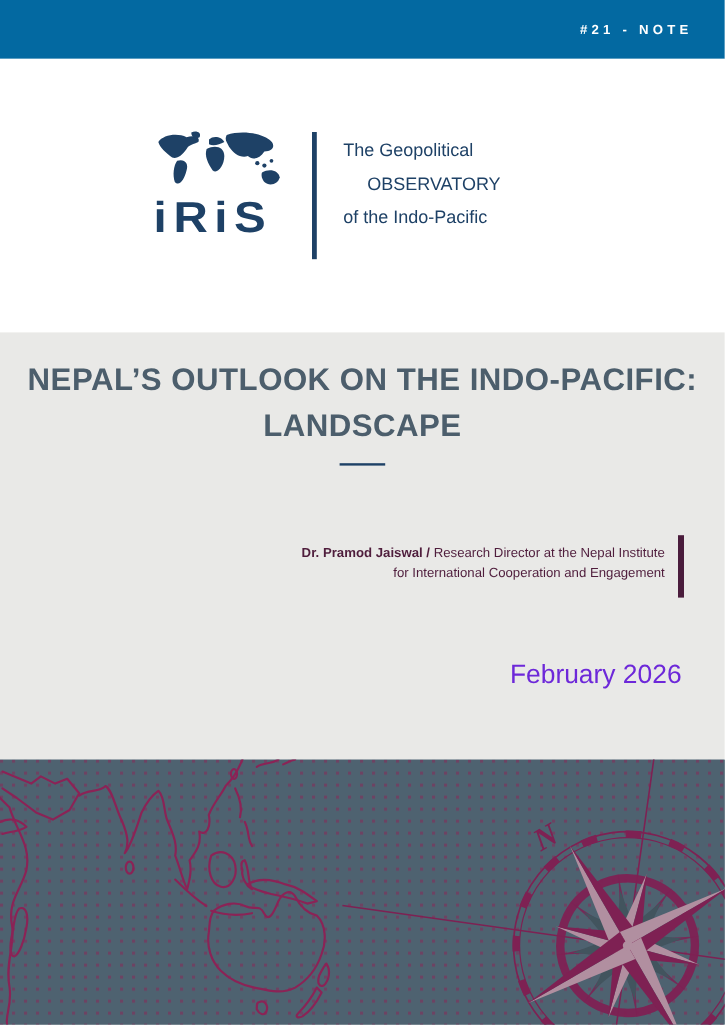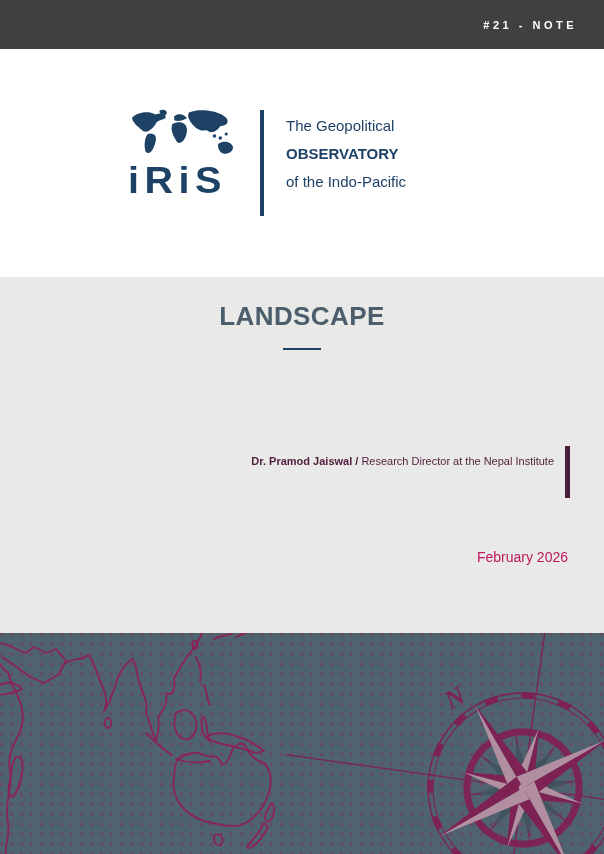--- a/index.html
+++ b/index.html
@@ -2,54 +2,54 @@
 <html><head>
 <meta charset="utf-8">
 <style>
   html,body{margin:0;padding:0;}
   body{
     width:604px;height:854px;overflow:hidden;background:#ffffff;
     font-family:"Liberation Sans",sans-serif;position:relative;
   }
   
   .topbar{
-    height:49px;background:#404040;display:flex;align-items:center;
+    height:49px;background:#0369a1;display:flex;align-items:center;
     justify-content:flex-end;padding-right:27px;box-sizing:border-box;
   }
   .topbar-label{color:#ffffff;font-size:11px;font-weight:bold;letter-spacing:3.5px;}
   
   .brand-row{
     height:228px;background:#ffffff;display:flex;align-items:flex-start;
     padding:59px 0 0 128px;box-sizing:border-box;
   }
   .logo-block{width:114px;flex:none;}
   .logo-map svg{display:block;}
   .logo-acronym{
     color:#1e4166;font-weight:bold;font-size:36px;line-height:0.95;
     letter-spacing:5px;margin-top:2px;transform:scaleX(1.1);transform-origin:left center;
   }
   .logo-sub{color:#1e4166;font-weight:bold;font-size:7.6px;line-height:1.35;margin-top:4px;white-space:nowrap;}
   .logo-sub .l1{letter-spacing:0.7px;}
   .logo-sub .l2{letter-spacing:3.4px;}
   .logo-sub .l3{letter-spacing:2.2px;}
   .brand-vline{width:4px;height:106px;background:#1e4166;margin-left:18px;margin-top:2px;flex:none;}
   .obs-block{margin-left:22px;color:#1e4166;font-size:15px;line-height:28px;margin-top:4px;}
-  .obs-bold{font-weight:bold;}
+  .obs-bold{font-weight:normal;margin-left:20px;}
   
   .title-band{background:#e9e9e7;height:356px;box-sizing:border-box;padding-top:20px;position:relative;}
   .title-line{
     text-align:center;color:#4c5e6c;font-weight:bold;font-size:26px;
     line-height:38px;letter-spacing:0.4px;
   }
   .title-rule{width:38px;height:2px;background:#1e4166;margin:13px auto 0;}
   .author-row{position:absolute;top:169px;right:34px;display:flex;align-items:flex-start;}
   .author-text{text-align:right;color:#4f1d3c;font-size:11px;line-height:17px;margin-top:7px;white-space:nowrap;}
   .author-name{font-weight:bold;}
   .author-bar{width:5px;height:52px;background:#4a1c3c;margin-left:11px;flex:none;}
-  .date-line{position:absolute;top:272px;right:36px;color:#be185d;font-size:14px;text-align:right;}
+  .date-line{position:absolute;top:272px;right:36px;color:#6d28d9;font-size:22px;text-align:right;}
   
   .map-band{height:221px;position:relative;background:#4e6270;}
   .map-band svg{display:block;}
 </style>
 </head>
 <body>
 
 <header class="topbar">
   <span class="topbar-label">#21 - NOTE</span>
 </header>
@@ -77,27 +77,29 @@
   <div class="brand-vline"></div>
   <div class="obs-block">
     <div>The Geopolitical</div>
     <div class="obs-bold">OBSERVATORY</div>
     <div>of the Indo-Pacific</div>
   </div>
 </section>
 
 <section class="title-band">
   <h1 style="margin:0;font-size:inherit;font-weight:inherit;">
+    <div class="title-line">NEPAL’S OUTLOOK ON THE INDO-PACIFIC:</div>
     <div class="title-line">LANDSCAPE</div>
   </h1>
   <div class="title-rule"></div>
 
   <div class="author-row">
     <div class="author-text">
       <div><span class="author-name">Dr. Pramod Jaiswal /</span> <span>Research Director at the Nepal Institute</span></div>
+      <div>for International Cooperation and Engagement</div>
     </div>
     <div class="author-bar"></div>
   </div>
 
   <div class="date-line">February 2026</div>
 </section>
 
 <section class="map-band">
   <svg width="604" height="221" viewBox="0 0 604 221" xmlns="http://www.w3.org/2000/svg">
     <defs>

